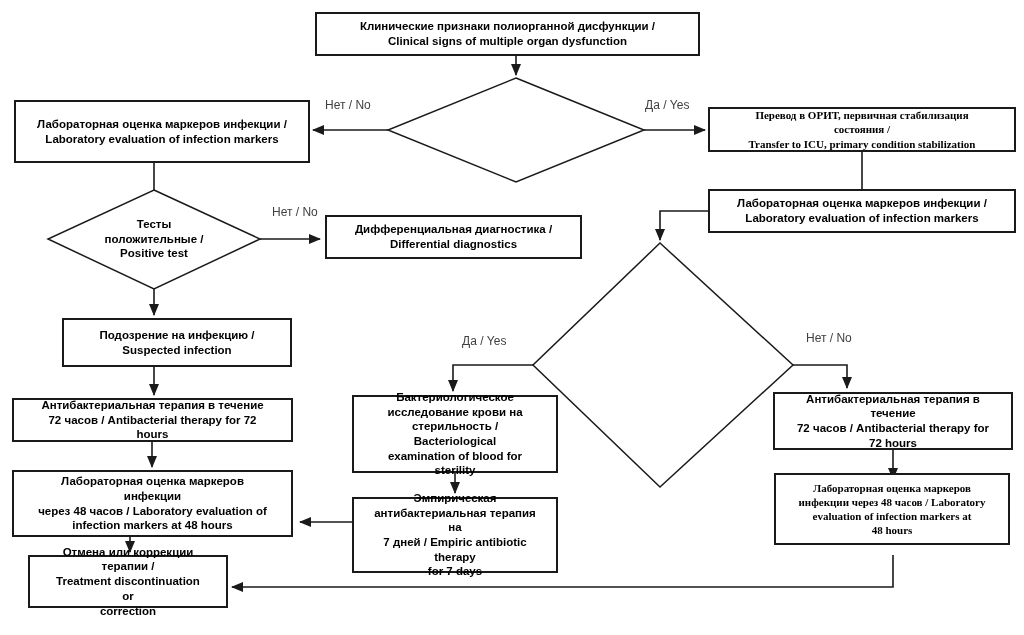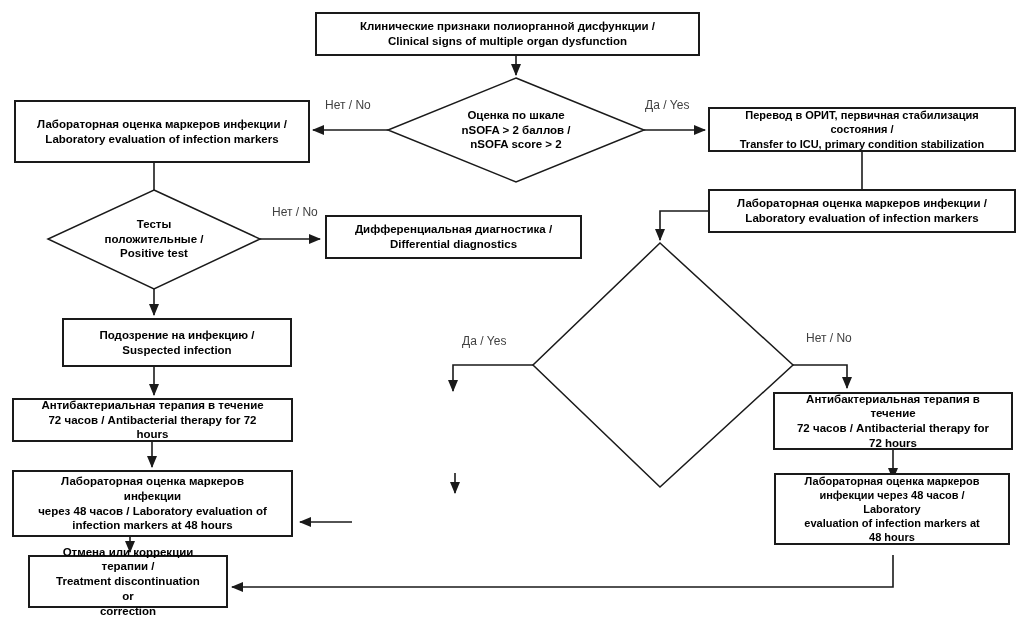--- a/index.html
+++ b/index.html
@@ -8,21 +8,21 @@
     font-family:"Liberation Sans", sans-serif; overflow:hidden;
   }
   svg.wires { position:absolute; left:0; top:0; z-index:0; }
   .node {
     position:absolute; box-sizing:border-box; z-index:1;
     border:2px solid #1a1a1a; background:#ffffff;
     display:flex; align-items:center; justify-content:center;
     text-align:center; font-weight:bold; font-size:11.5px; line-height:1.28;
     white-space:pre-line; color:#000; padding:20px;
   }
-  .node.small { font-size:11px; }
+  .node.small { font-size:11px;font-family:Liberation Serif, serif; }
   .dtext {
     position:absolute; box-sizing:border-box; z-index:1;
     display:flex; align-items:center; justify-content:center;
     text-align:center; font-weight:bold; font-size:11.5px; line-height:1.28;
     white-space:pre-line; color:#000;
   }
   .elabel {
     position:absolute; z-index:1; font-size:12px; font-weight:400;
     color:#404040; white-space:nowrap;
   }
@@ -60,23 +60,20 @@
     <g stroke="#1a1a1a" stroke-width="1.5" fill="#ffffff">
       <polygon points="516,78 644,130 516,182 388,130"></polygon>
       <polygon points="154,190 260,239 154,289 48,239"></polygon>
       <polygon points="660,243 793,365 660,487 533,365"></polygon>
     </g>
   </svg>
 
   <div class="node" style="left:315px; top:12px; width:385px; height:43px;">Клинические признаки полиорганной дисфункции /
 Clinical signs of multiple organ dysfunction</div>
 
-  <div class="dtext" style="left:426px; top:96px; width:180px; height:68px;">Оценка по шкале
-nSOFA &gt; 2 баллов /
-nSOFA score &gt; 2</div>
 
   <div class="node" style="left:14px; top:100px; width:296px; height:63px;">Лабораторная оценка маркеров инфекции /
 Laboratory evaluation of infection markers</div>
 
   <div class="node small" style="left:708px; top:107px; width:308px; height:45px;">Перевод в ОРИТ, первичная стабилизация состояния /
 Transfer to ICU, primary condition stabilization</div>
 
   <div class="node" style="left:708px; top:189px; width:308px; height:43px;">Лабораторная оценка маркеров инфекции /
 Laboratory evaluation of infection markers</div>
 
@@ -94,21 +91,29 @@
 72 часов / Antibacterial therapy for 72 hours</div>
 
   <div class="node" style="left:12px; top:470px; width:281px; height:67px;">Лабораторная оценка маркеров инфекции
 через 48 часов / Laboratory evaluation of
 infection markers at 48 hours</div>
 
   <div class="node" style="left:28px; top:555px; width:200px; height:53px;">Отмена или коррекции терапии /
 Treatment discontinuation or
 correction</div>
 
+  <div class="node" style="left:352px; top:395px; width:206px; height:78px;">Бактериологическое
+исследование крови на
+стерильность / Bacteriological
+examination of blood for sterility</div>
 
+  <div class="node" style="left:352px; top:497px; width:206px; height:76px;">Эмпирическая
+антибактериальная терапия на
+7 дней / Empiric antibiotic therapy
+for 7 days</div>
 
 
   <div class="node" style="left:773px; top:392px; width:240px; height:58px;">Антибактериальная терапия в течение
 72 часов / Antibacterial therapy for
 72 hours</div>
 
   <div class="node small" style="left:774px; top:473px; width:236px; height:72px;">Лабораторная оценка маркеров
 инфекции через 48 часов / Laboratory
 evaluation of infection markers at
 48 hours</div>

